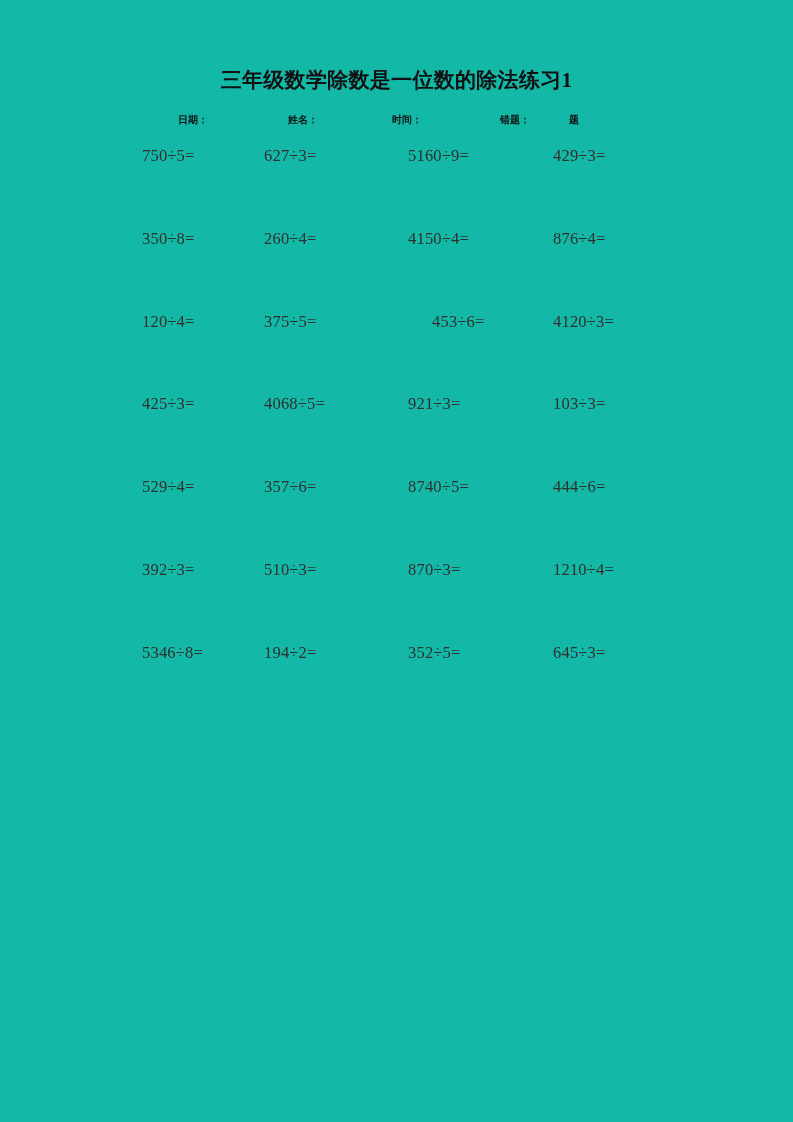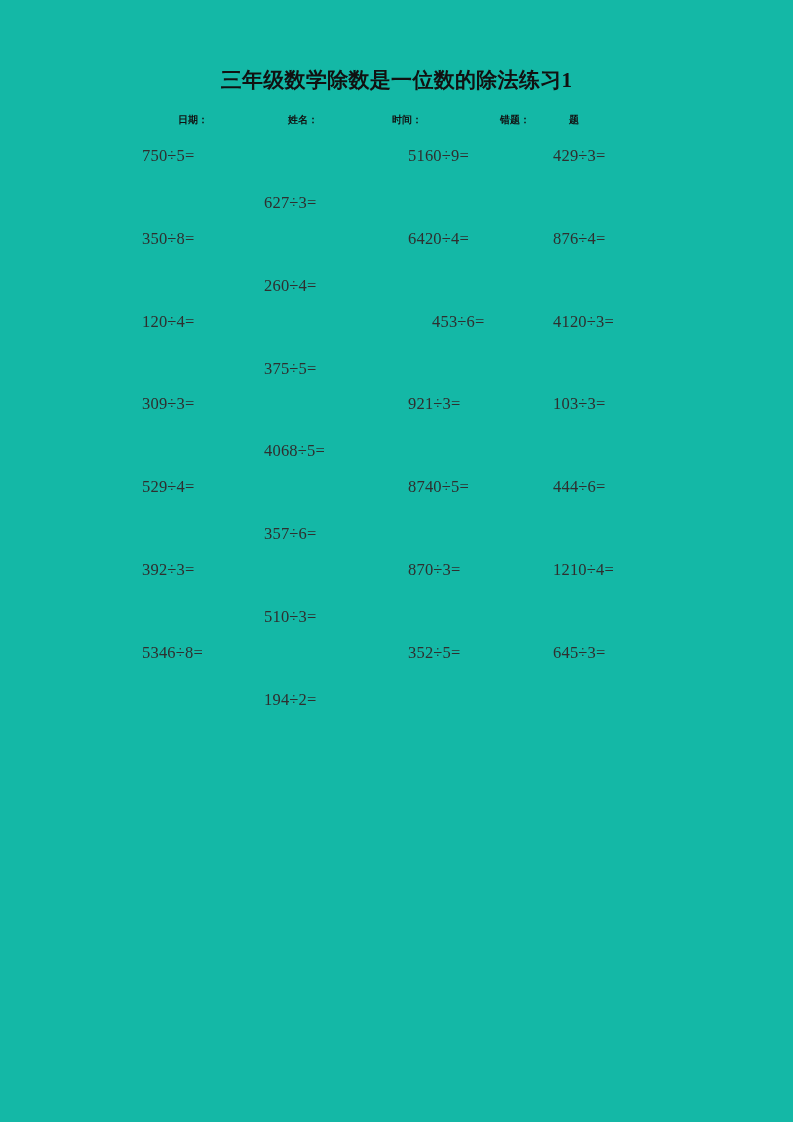--- a/index.html
+++ b/index.html
@@ -77,21 +77,21 @@
     position: absolute;
     top: 0;
     font-family: "Liberation Serif", "DejaVu Serif", serif;
     font-size: 16.5px;
     color: #2f2f2f;
     white-space: nowrap;
     line-height: 22px;
     letter-spacing: 0.2px;
   }
   .problem-cell.col-0 { left: 118px; margin-left: 24px; }
-  .problem-cell.col-1 { left: 264px; margin-top: 47px; }
+  .problem-cell.col-1 { left: 264px; }
   .problem-cell.col-2 { left: 408px; }
   .problem-cell.col-3 { left: 553px; }
 
   
   .problem-cell.nudge-right { margin-left: 24px; }
 </style>
 </head>
 <body>
 
 <div class="page">
@@ -109,31 +109,31 @@
   <div class="problems" id="problems-grid">
       <div class="problem-row">
         <div class="problem-cell col-0">750÷5=</div>
         <div class="problem-cell col-1">627÷3=</div>
         <div class="problem-cell col-2">5160÷9=</div>
         <div class="problem-cell col-3">429÷3=</div>
       </div>
       <div class="problem-row">
         <div class="problem-cell col-0">350÷8=</div>
         <div class="problem-cell col-1">260÷4=</div>
-        <div class="problem-cell col-2">6420÷4=</div>
+        <div class="problem-cell col-2">4150÷4=</div>
         <div class="problem-cell col-3">876÷4=</div>
       </div>
       <div class="problem-row">
         <div class="problem-cell col-0">120÷4=</div>
         <div class="problem-cell col-1">375÷5=</div>
         <div class="problem-cell col-2 nudge-right">453÷6=</div>
         <div class="problem-cell col-3">4120÷3=</div>
       </div>
       <div class="problem-row">
-        <div class="problem-cell col-0">309÷3=</div>
+        <div class="problem-cell col-0">425÷3=</div>
         <div class="problem-cell col-1">4068÷5=</div>
         <div class="problem-cell col-2">921÷3=</div>
         <div class="problem-cell col-3">103÷3=</div>
       </div>
       <div class="problem-row">
         <div class="problem-cell col-0">529÷4=</div>
         <div class="problem-cell col-1">357÷6=</div>
         <div class="problem-cell col-2">8740÷5=</div>
         <div class="problem-cell col-3">444÷6=</div>
       </div>

